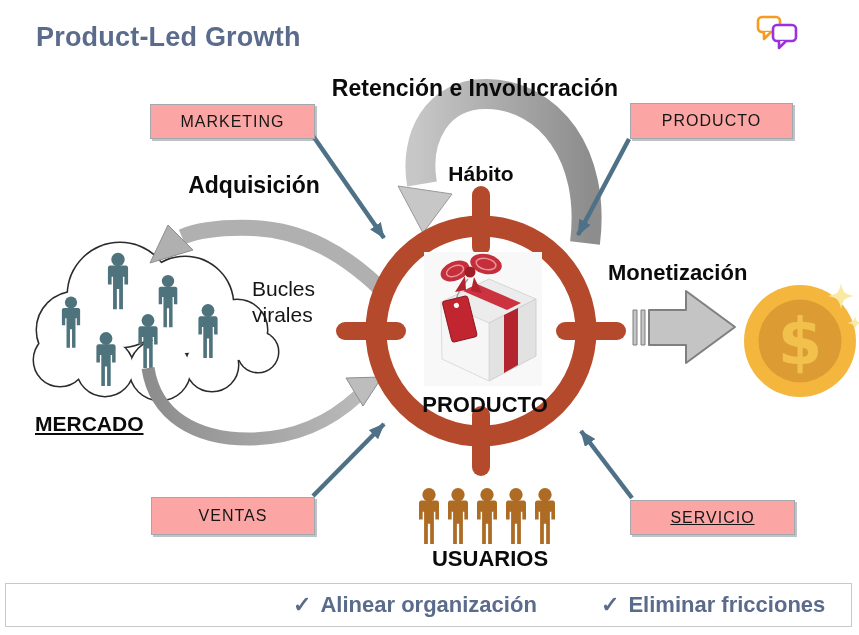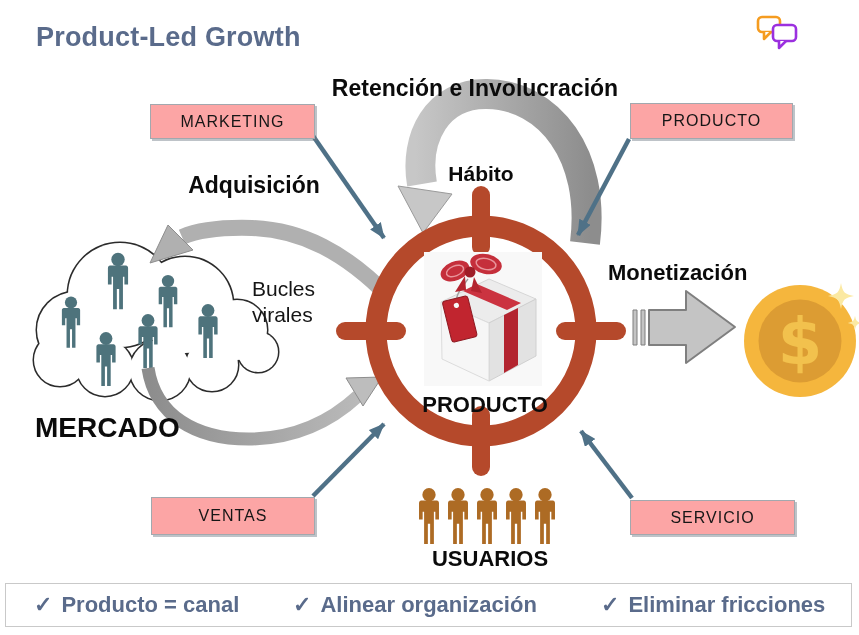--- a/index.html
+++ b/index.html
@@ -27,30 +27,30 @@
 
   .node-box{
     background:#fca5a5;border:1px solid #a2a8ae;
     box-shadow:2px 2px 0 rgba(110,122,134,.45);
     display:flex;align-items:center;justify-content:center;
     font-size:16px;color:#161616;letter-spacing:1px;
   }
   .box-marketing{left:150px;top:104px;width:163px;height:33px;}
   .box-producto {left:630px;top:103px;width:161px;height:34px;}
   .box-ventas   {left:151px;top:497px;width:162px;height:36px;}
-  .box-servicio {left:630px;top:500px;width:163px;height:33px;}
+  .box-servicio {left:630px;top:500px;width:163px;height:33px;text-decoration:underline;}
 
   .flow{font-weight:bold;color:#0b0b0b;font-size:22px;white-space:nowrap;}
   .t-retencion{left:475px;top:75px;transform:translateX(-50%);font-size:23px;}
   .t-habito{left:481px;top:162px;transform:translateX(-50%);font-size:21px;}
   .t-adquisicion{left:245px;top:172px;transform:translateX(-50%);font-size:23px;margin-left:9px;}
   .t-monetizacion{left:608px;top:260px;}
   .t-bucles{left:252px;top:276px;font-weight:normal;color:#151515;
             font-size:21px;width:84px;line-height:1.25;white-space:normal;}
-  .t-mercado{left:35px;top:412px;font-size:28px;}
+  .t-mercado{left:35px;top:412px;font-size:21px;text-decoration:underline;}
   .t-producto-center{left:485px;top:392px;transform:translateX(-50%);}
   .t-usuarios{left:490px;top:546px;transform:translateX(-50%);}
 
   .footer{
     left:5px;top:583px;width:847px;height:44px;box-sizing:border-box;
     background:#fff;border:1px solid #c9c9c9;
     font-weight:bold;font-size:22px;color:var(--slate,#5a6b8b);
   }
   .footer .f-item{position:absolute;top:8px;white-space:nowrap;}
   .f-1{left:28px;} .f-2{left:287px;} .f-3{left:595px;}
@@ -234,22 +234,19 @@
 <div class="abs flow t-retencion">Retención e Involucración</div>
 <div class="abs flow t-habito">Hábito</div>
 <div class="abs flow t-adquisicion">Adquisición</div>
 <div class="abs flow t-monetizacion">Monetización</div>
 <div class="abs flow t-bucles">Bucles virales</div>
 <div class="abs flow t-mercado">MERCADO</div>
 <div class="abs flow t-producto-center">PRODUCTO</div>
 <div class="abs flow t-usuarios">USUARIOS</div>
 
 <div class="abs footer">
-  <span class="f-item f-1">
-    <span class="chk">✓</span><span>Producto = canal</span>
-  </span>
   <span class="f-item f-3">
     <span class="chk">✓</span><span>Eliminar fricciones</span>
   </span>
   <span class="f-item f-2">
     <span class="chk">✓</span><span>Alinear organización</span>
   </span>
 </div>
 
 </body></html>

